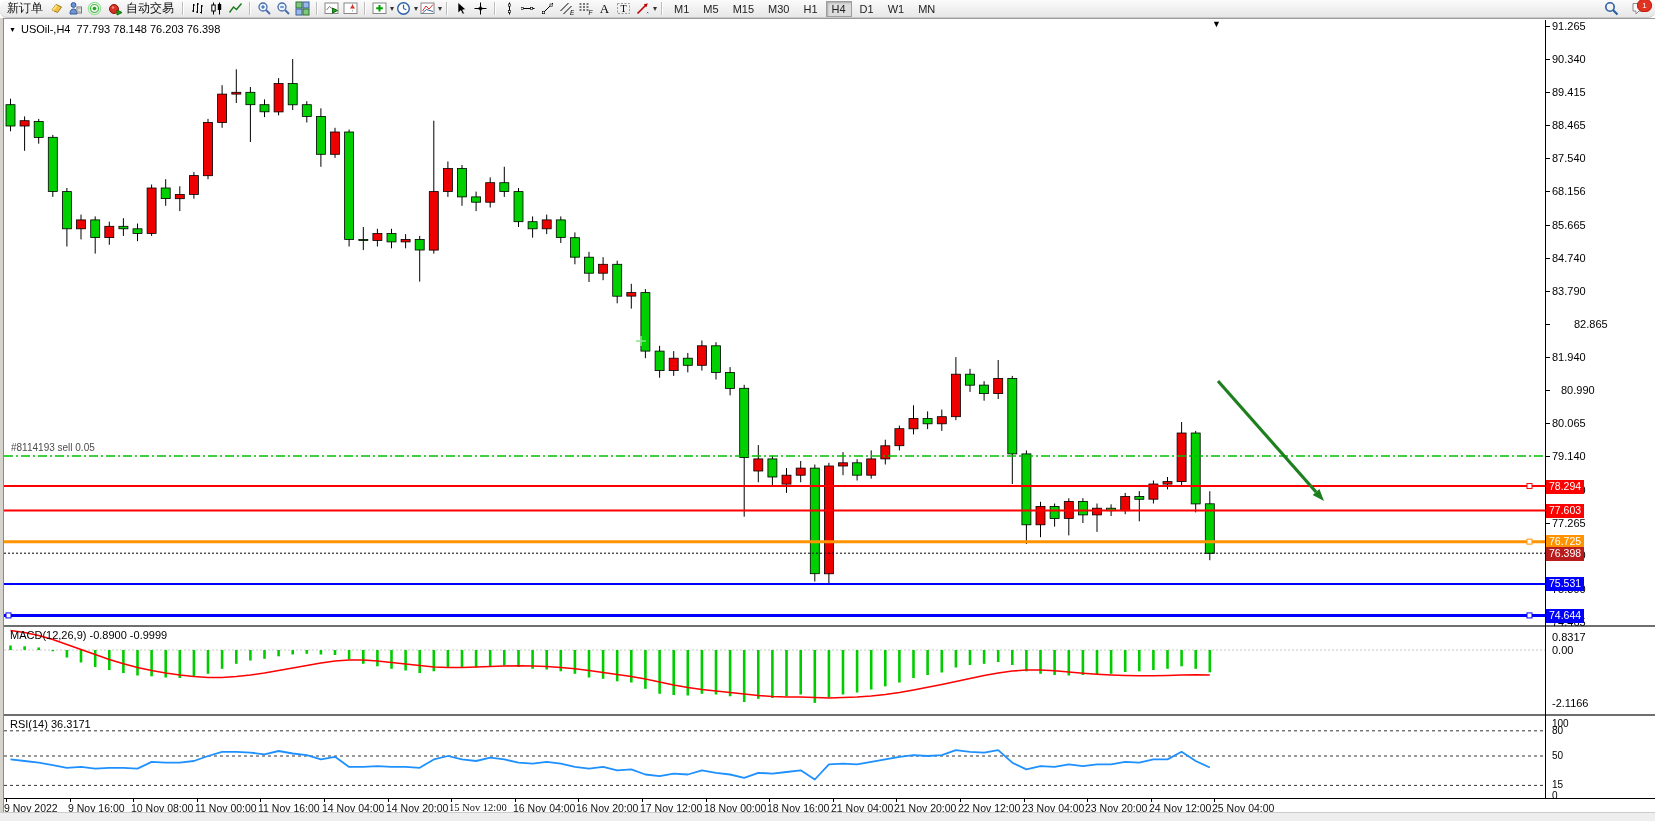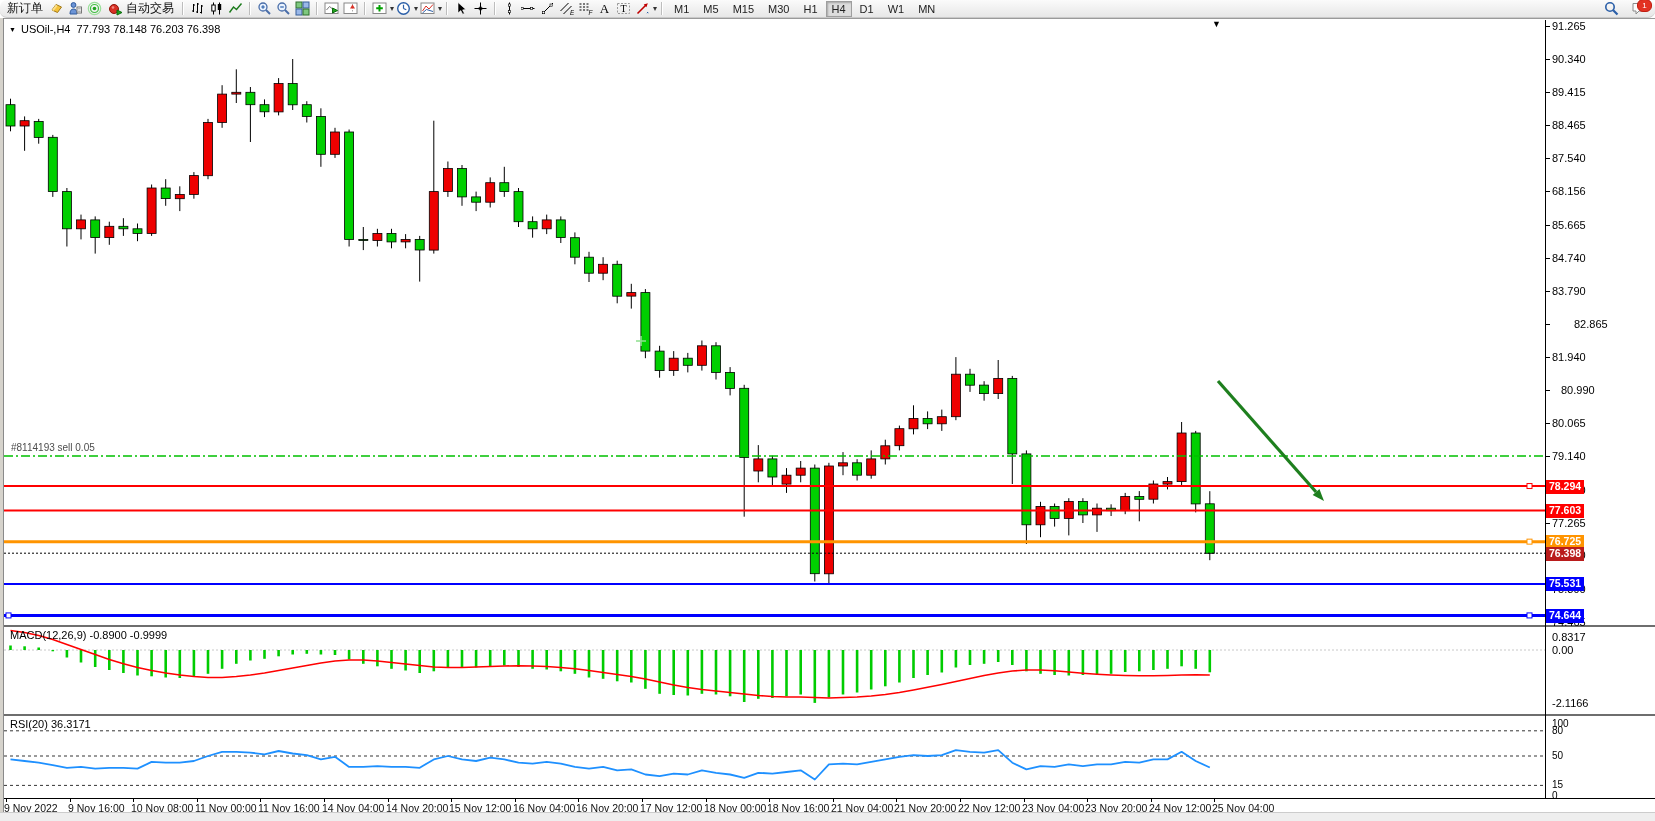--- a/index.html
+++ b/index.html
@@ -38,21 +38,21 @@
   #rsi-plot{left:4px;top:716px;width:1541px;height:82px;}
   .title-row{position:absolute;left:9px;top:23px;font-size:11px;color:#000;white-space:nowrap;}
   .title-row .tri{font-size:7px;vertical-align:1px;margin-right:5px;color:#000;}
   .ind-label{position:absolute;font-size:11px;color:#000;white-space:nowrap;}
   .order-label{position:absolute;left:11px;top:442px;font-size:10px;color:#4d4d4d;white-space:nowrap;}
   .shift-marker{position:absolute;left:1212px;top:20px;font-size:9px;color:#000;line-height:9px;}
   
   .ytick{position:absolute;left:1546px;width:4px;height:1px;background:#000;}
   .ylab{position:absolute;left:1552px;font-size:11px;color:#000;white-space:nowrap;}
   .badge{position:absolute;left:1546px;height:14px;font-size:10.5px;line-height:13px;color:#fff;
-         padding:0 3px;white-space:nowrap;font-weight:bold;}
+         padding:0 3px;white-space:nowrap;}
   
   .ttick{position:absolute;top:798px;width:1px;height:4px;background:#000;}
   .tlab{position:absolute;top:802px;font-size:10.5px;color:#111;white-space:nowrap;}
 </style>
 </head>
 <body>
 
 <div class="screen">
 
   <div class="toolbar">
@@ -559,21 +559,21 @@
   <div class="title-row">
     <span class="tri">▼</span><span>USOil-,H4</span>&nbsp;&nbsp;<span>77.793 78.148 76.203 76.398</span>
   </div>
   <div class="shift-marker">▼</div>
   <div class="order-label">#8114193 sell 0.05</div>
 
   <div class="ind-label" style="left:10px;top:629px;">
     <span>MACD(12,26,9)</span>&nbsp;<span>-0.8900 -0.9999</span>
   </div>
   <div class="ind-label" style="left:10px;top:718px;">
-    <span>RSI(20)</span>&nbsp;<span>36.3171</span>
+    <span>RSI(14)</span>&nbsp;<span>36.3171</span>
   </div>
 
   <div class="sep1"></div>
   <div class="sep2"></div>
   <div class="xline"></div>
   <div class="axis-border"></div>
 
   <div id="yaxis">
       <div class="ytick" style="top: 26px;"></div>
       <div class="ylab" style="top: 20px;">91.265</div>
@@ -637,21 +637,21 @@
       <div class="tlab" style="left: 131px;">10 Nov 08:00</div>
       <div class="ttick" style="left: 197px;"></div>
       <div class="tlab" style="left: 195px;">11 Nov 00:00</div>
       <div class="ttick" style="left: 260px;"></div>
       <div class="tlab" style="left: 258px;">11 Nov 16:00</div>
       <div class="ttick" style="left: 324px;"></div>
       <div class="tlab" style="left: 322px;">14 Nov 04:00</div>
       <div class="ttick" style="left: 388px;"></div>
       <div class="tlab" style="left: 386px;">14 Nov 20:00</div>
       <div class="ttick" style="left: 451px;"></div>
-      <div class="tlab" style="left: 449px;">15 Nov 12:00</div>
+      <div class="tlab" style="left: 449px; font-family: Liberation Serif, serif;">15 Nov 12:00</div>
       <div class="ttick" style="left: 515px;"></div>
       <div class="tlab" style="left: 513px;">16 Nov 04:00</div>
       <div class="ttick" style="left: 578px;"></div>
       <div class="tlab" style="left: 576px;">16 Nov 20:00</div>
       <div class="ttick" style="left: 642px;"></div>
       <div class="tlab" style="left: 640px;">17 Nov 12:00</div>
       <div class="ttick" style="left: 706px;"></div>
       <div class="tlab" style="left: 704px;">18 Nov 00:00</div>
       <div class="ttick" style="left: 769px;"></div>
       <div class="tlab" style="left: 767px;">18 Nov 16:00</div>

